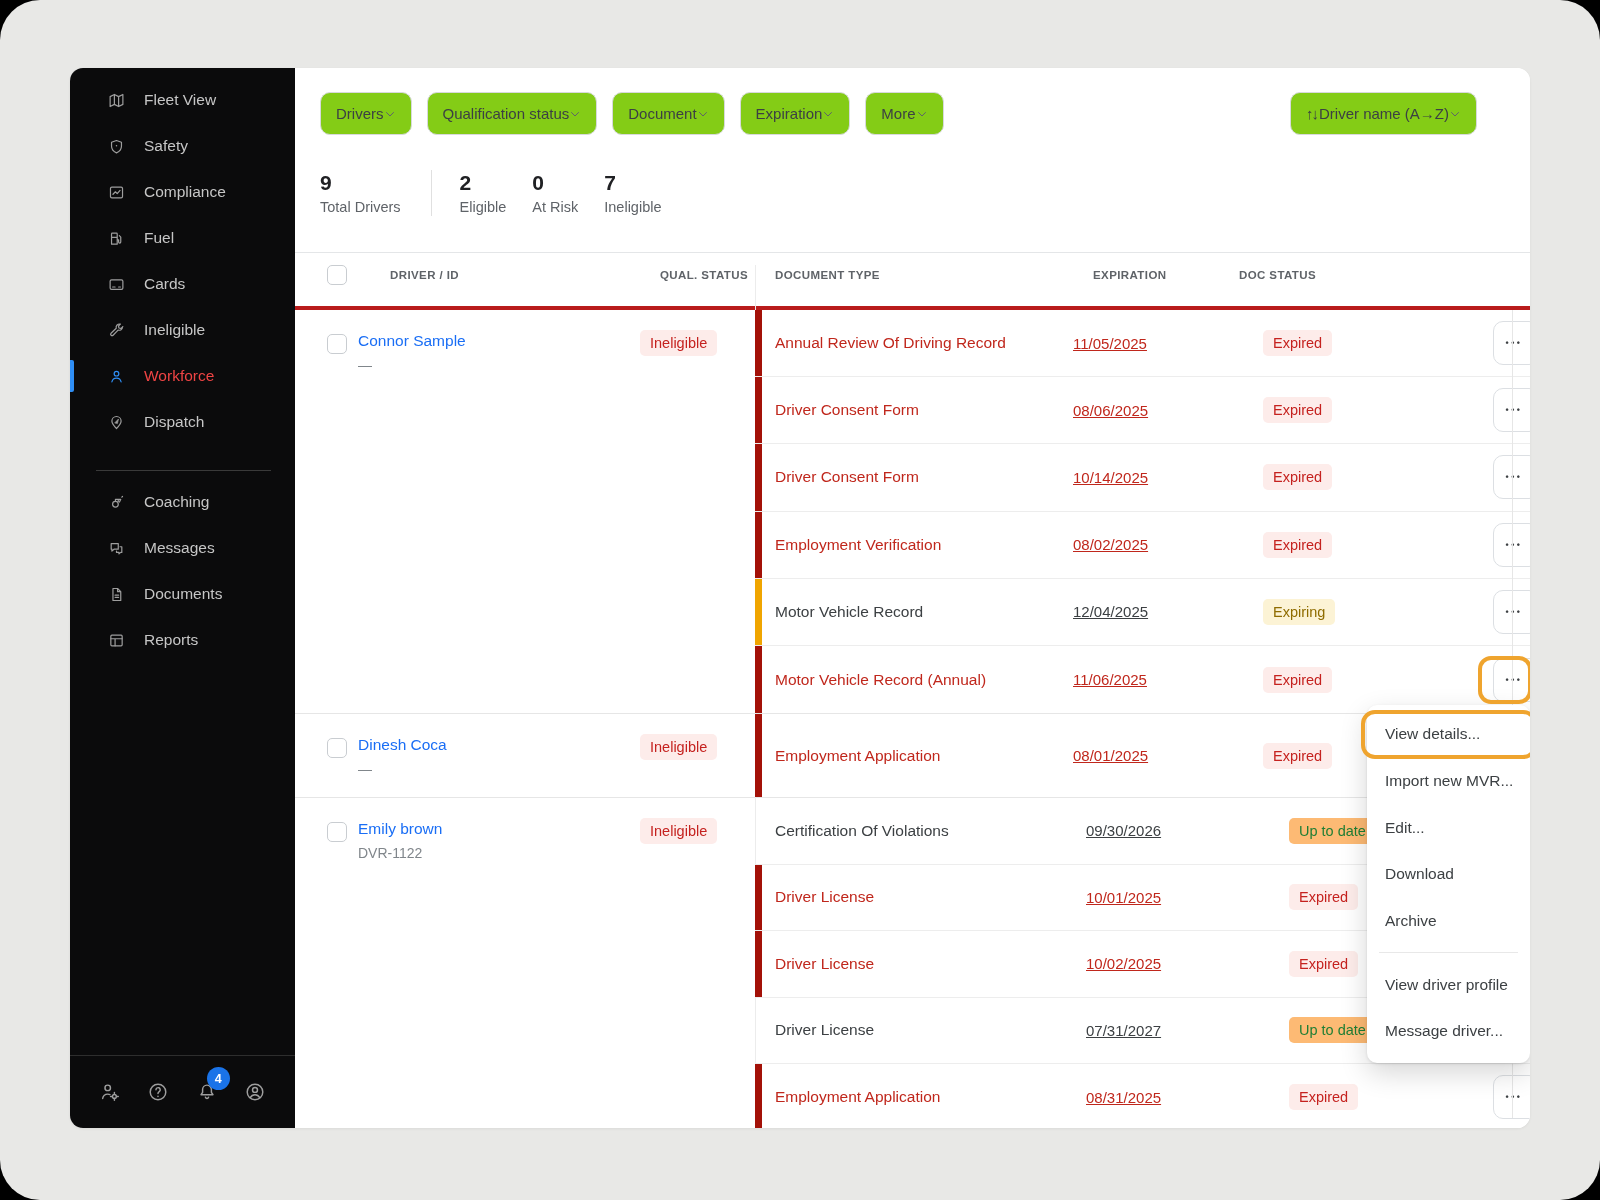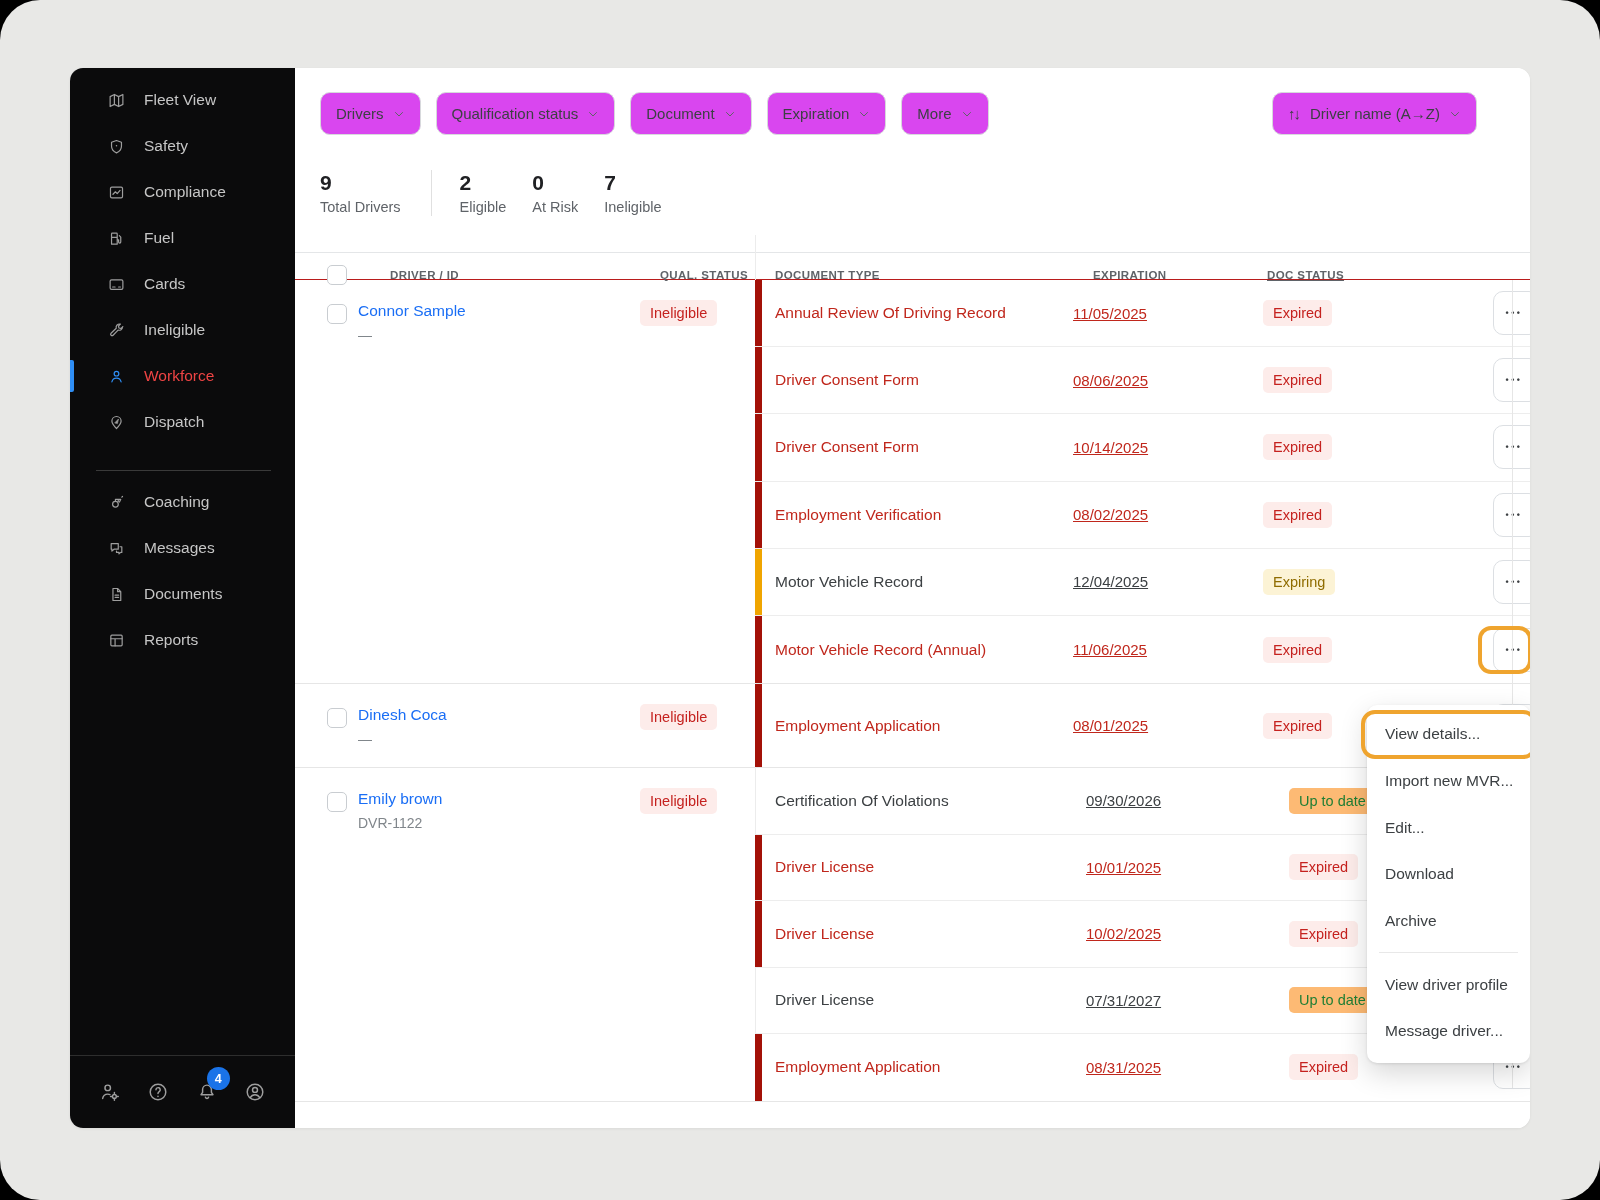--- a/index.html
+++ b/index.html
@@ -21,41 +21,41 @@
   .nav-dot{width:9px;height:9px;border-radius:50%;background:#1a73e8;margin-left:14px;display:none;}
   .nav-item.has-dot .nav-dot{display:inline-block;}
   .sidebar-bottom{margin-top:auto;height:73px;border-top:1px solid #2e2e2e;display:flex;align-items:center;justify-content:space-between;padding:0 28px;}
   .sb-icon{position:relative;width:24px;height:24px;color:#9e9e9e;cursor:pointer;display:flex;align-items:center;justify-content:center;}
   .sb-icon svg{width:22px;height:22px;fill:none;stroke:currentColor;stroke-width:1.6;stroke-linecap:round;stroke-linejoin:round;}
   .bell-badge{position:absolute;top:-13px;right:-11px;min-width:23px;height:23px;border-radius:50%;background:#1a73e8;color:#fff;font-size:12.5px;font-weight:700;display:flex;align-items:center;justify-content:center;}
 
   
   .main{position:relative;flex:1;background:#fff;}
   .filterbar{position:absolute;top:24px;left:25px;display:flex;gap:15px;}
-  .filter-btn,.sort-btn{height:43px;display:inline-flex;align-items:center;gap:9px;padding:0 15px;background:#d946ef;border:1px solid #d7d9dc;border-radius:10px;font-size:15px;color:#3c4043;cursor:pointer;font-family:inherit;}
+  .filter-btn,.sort-btn{height:43px;display:inline-flex;align-items:center;padding:0 15px;background:#84cc16;border:1px solid #d7d9dc;border-radius:10px;font-size:15px;color:#3c4043;cursor:pointer;font-family:inherit;}
   .chev svg{width:12px;height:12px;fill:none;stroke:#5f6368;stroke-width:2;stroke-linecap:round;stroke-linejoin:round;display:block;}
   .sort-wrap{position:absolute;top:24px;right:53px;}
   .sort-arrows{font-size:15px;color:#3c4043;letter-spacing:-2px;margin-right:2px;}
 
   .stats{position:absolute;top:102px;left:25px;display:flex;align-items:center;}
   .stat{display:flex;flex-direction:column;}
   .stat-num{font-size:21px;font-weight:700;color:#202124;line-height:1.15;}
   .stat-label{font-size:14.5px;color:#5f6368;margin-top:4px;}
   .stat-sep{width:1px;height:46px;background:#e0e0e0;margin:0 28px 0 30px;}
   .stats-rest{display:flex;gap:26px;}
 
   
   .table{position:absolute;top:184px;left:0;right:0;bottom:0;}
-  .thead{position:relative;height:28px;border-top:1px solid #e4e6e8;border-bottom:1px solid #b91c1c;}
+  .thead{position:relative;height:58px;border-top:1px solid #e4e6e8;border-bottom:4px solid #b91c1c;}
   .th{position:absolute;top:0;height:44px;display:flex;align-items:center;font-size:11.5px;font-weight:700;letter-spacing:.4px;color:#5f6368;}
   .th-driver{left:95px;}
   .th-qual{left:345px;width:108px;justify-content:flex-end;}
   .th-doc{left:480px;}
   .th-exp{left:798px;}
-  .th-status{left:972px;text-decoration:underline;}
+  .th-status{left:944px;}
   .checkbox{display:inline-block;width:20px;height:20px;border:1.5px solid #c9cdd1;border-radius:5px;background:#fff;cursor:pointer;}
   .thead .checkbox{position:absolute;left:32px;top:12px;}
 
   .tbody{position:relative;}
   .docs-line{position:absolute;left:460px;top:-45px;bottom:14px;width:1px;background:#ececec;z-index:0;}
   .actions-line{position:absolute;left:1217px;top:0;bottom:14px;width:1px;background:#e6e6e6;z-index:5;}
   .group{display:flex;border-bottom:1px solid #e6e6e6;}
   .driver-cell{position:relative;width:460px;flex:0 0 460px;}
   .driver-cell .checkbox{position:absolute;left:32px;top:24px;}
   .driver-info{position:absolute;left:63px;top:22px;}

